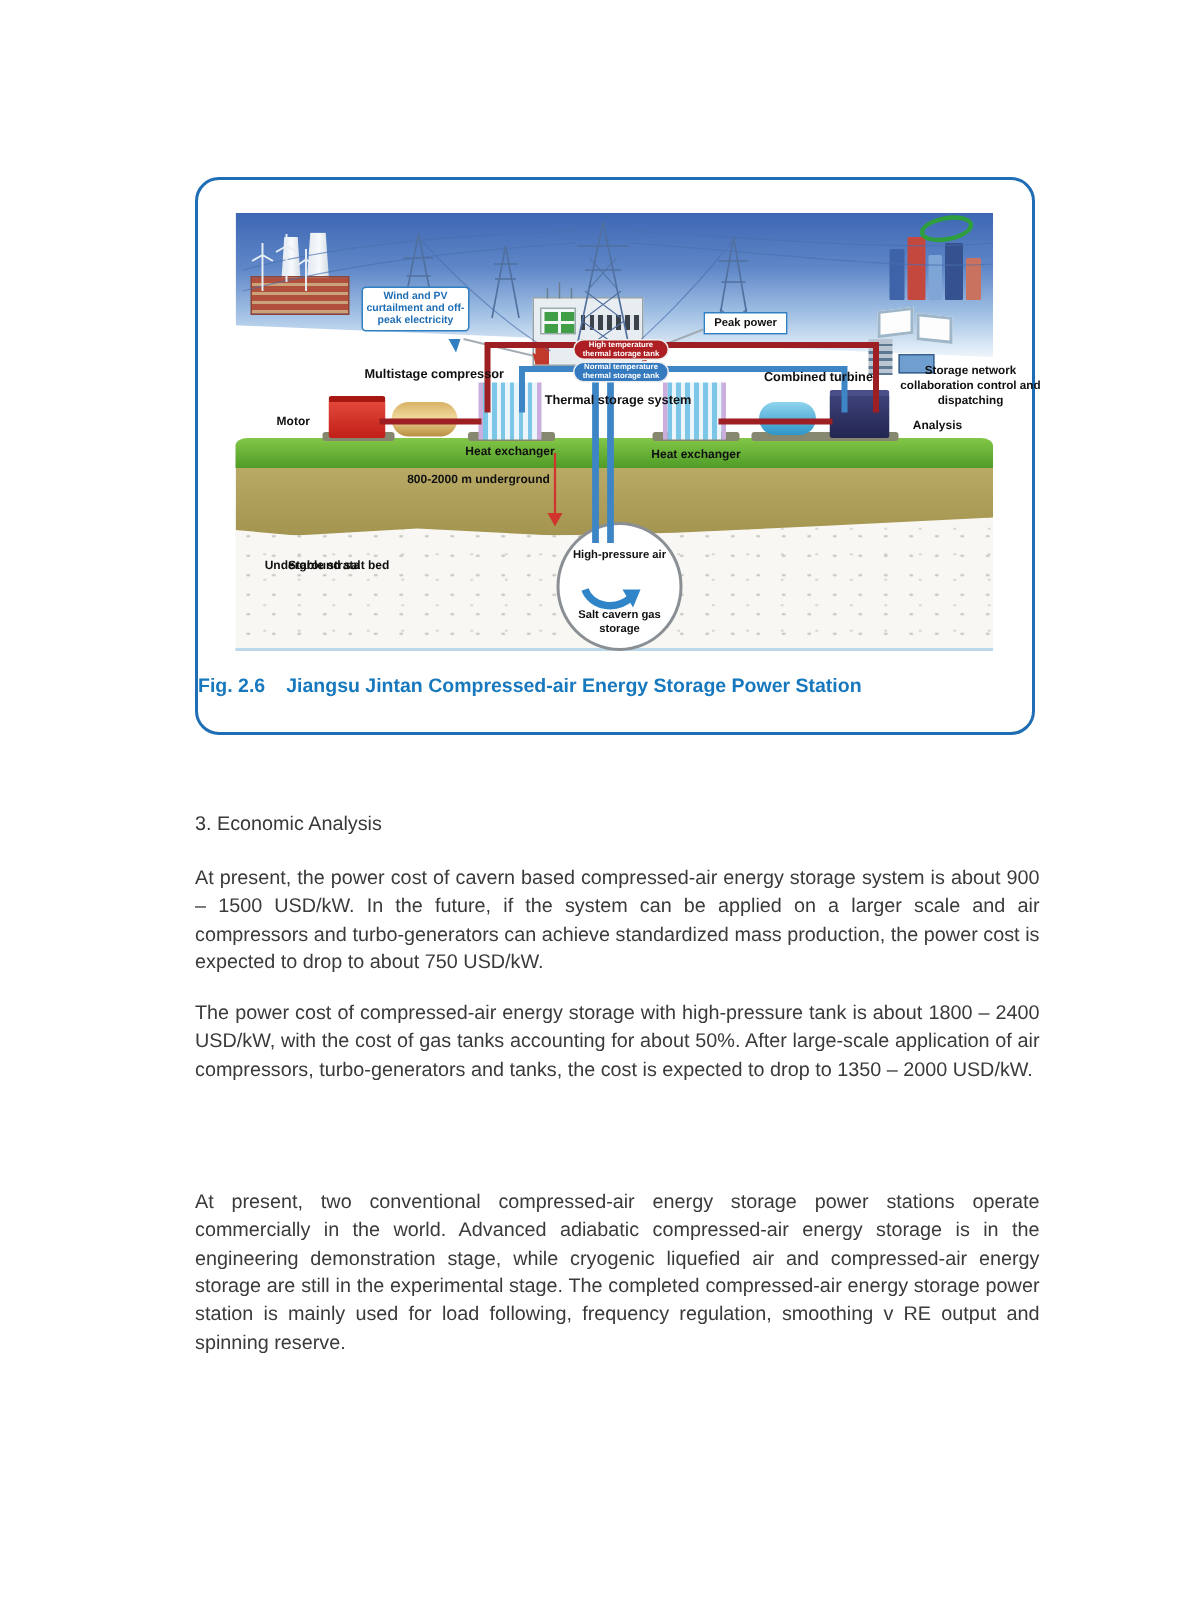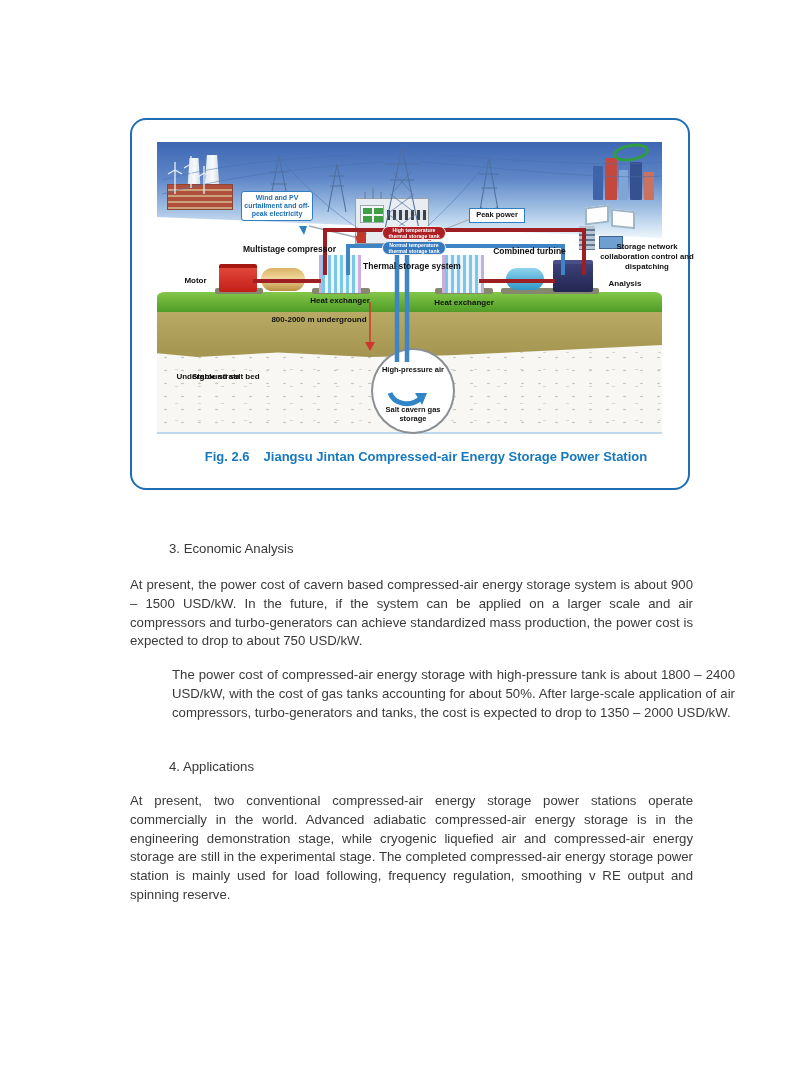--- a/index.html
+++ b/index.html
@@ -75,26 +75,26 @@
     border-radius:3px; color:#1f6eb5; font-size:7px; }
   .bubble-tail { left:142px; top:84px; width:0; height:0; z-index:7;
     border-left:5px solid transparent; border-right:3px solid transparent; border-top:9px solid #2f7fc1; }
   .peak { left:312px; top:66px; width:56px; padding:2px 0; background:#fff; border:1.5px solid #2f7fc1; font-size:7.5px; }
   .pill { left:225px; width:64px; height:14px; border-radius:8px; color:#fff; font-size:5.2px; line-height:1.2;
     border:1px solid #eee; display:flex; align-items:center; justify-content:center; padding:0 2px; }
   .pill.hot { top:84px; background:#ad1f23; }
   .pill.cold { top:99px; background:#3579be; }
 
   
-  .caption { position:absolute; left:0; top:329px; width:100%; text-align:center; color:#1778bd;
-    font-size:13px; font-weight:bold;padding-left:32px; }
+  .caption { position:absolute; left:0; top:329px; width:100%; text-align:left; color:#1778bd;
+    font-size:13px; font-weight:bold; }
   .caption .cap-label { margin-right:14px; }
 
   
-  .heading { position:absolute; left:130px; width:563px; font-size:13.2px; color:#383838;margin-left:39px; }
+  .heading { position:absolute; left:130px; width:563px; font-size:13.2px; color:#383838; }
   .para { position:absolute; left:130px; width:563px; font-size:13.2px; line-height:18.8px;
     color:#3a3a3a; text-align:justify; }
   .page-num { position:absolute; right:38px; top:1015px; font-size:12px; color:#2b2b2b; letter-spacing:.5px; }
 </style>
 </head>
 <body>
 
 <div class="page">
 
   <div class="figure-box">
@@ -187,39 +187,38 @@
         <path d="M233,251 C237,262 253,266 264,256" stroke="#2f85c8" stroke-width="5" fill="none"></path>
         <polygon points="270,251 258,251 265,263" fill="#2f85c8"></polygon>
       </svg>
 
       <div class="lbl bubble">Wind and PV curtailment and off-peak electricity</div>
       <div class="bubble-tail"></div>
       <div class="lbl peak">Peak power</div>
       <div class="lbl pill hot">High temperature thermal storage tank</div>
       <div class="lbl pill cold">Normal temperature thermal storage tank</div>
       <div class="lbl" style="left:70px; top:103px; width:125px; font-size:8.5px;">Multistage compressor</div>
-      <div class="lbl" style="left:320px; top:105px; width:105px; font-size:8.5px;">Combined turbine</div>
+      <div class="lbl" style="left:320px; top:105px; width:105px; font-size:8.5px;text-align:right;">Combined turbine</div>
       <div class="lbl" style="left:195px; top:120px; width:120px; font-size:8.5px;">Thermal storage system</div>
       <div class="lbl" style="left:16px; top:134px; width:45px; font-size:8px;">Motor</div>
       <div class="lbl" style="left:438px; top:137px; width:60px; font-size:8px;">Analysis</div>
       <div class="lbl" style="left:440px; top:100px; width:100px; font-size:7.8px; line-height:1.3;">Storage network collaboration control and dispatching</div>
       <div class="lbl" style="left:148px; top:154px; width:70px; font-size:8px;">Heat exchanger</div>
       <div class="lbl" style="left:272px; top:156px; width:70px; font-size:8px;">Heat exchanger</div>
       <div class="lbl" style="left:112px; top:173px; width:100px; font-size:8px;">800-2000 m underground</div>
       <div class="lbl" style="left:28px; top:194px; width:62px; font-size:8px;margin-top:36px;">Stable strata</div>
       <div class="lbl" style="left:12px; top:230px; width:98px; font-size:8px;">Underground salt bed</div>
       <div class="lbl" style="left:222px; top:224px; width:68px; font-size:7.5px;">High-pressure air</div>
       <div class="lbl" style="left:224px; top:264px; width:64px; font-size:7.5px;">Salt cavern gas storage</div>
     </div>
 
     <div class="caption">
       <span class="cap-label">Fig. 2.6</span><span>Jiangsu Jintan Compressed-air Energy Storage Power Station</span>
     </div>
   </div>
 
   <div class="heading" style="top:541px;">3. Economic Analysis</div>
   <div class="para" style="top:576px;">At present, the power cost of cavern based compressed-air energy storage system is about 900 – 1500 USD/kW. In the future, if the system can be applied on a larger scale and air compressors and turbo-generators can achieve standardized mass production, the power cost is expected to drop to about 750 USD/kW.</div>
-  <div class="para" style="top:666px;margin-left:42px;">The power cost of compressed-air energy storage with high-pressure tank is about 1800 – 2400 USD/kW, with the cost of gas tanks accounting for about 50%. After large-scale application of air compressors, turbo-generators and tanks, the cost is expected to drop to 1350 – 2000 USD/kW.</div>
-  <div class="heading" style="top:759px;">4. Applications</div>
+  <div class="para" style="top:666px;">The power cost of compressed-air energy storage with high-pressure tank is about 1800 – 2400 USD/kW, with the cost of gas tanks accounting for about 50%. After large-scale application of air compressors, turbo-generators and tanks, the cost is expected to drop to 1350 – 2000 USD/kW.</div>
   <div class="para" style="top:792px;">At present, two conventional compressed-air energy storage power stations operate commercially in the world. Advanced adiabatic compressed-air energy storage is in the engineering demonstration stage, while cryogenic liquefied air and compressed-air energy storage are still in the experimental stage. The completed compressed-air energy storage power station is mainly used for load following, frequency regulation, smoothing v RE output and spinning reserve.</div>
 
   <div class="page-num">019</div>
 </div>
 
 </body></html>

